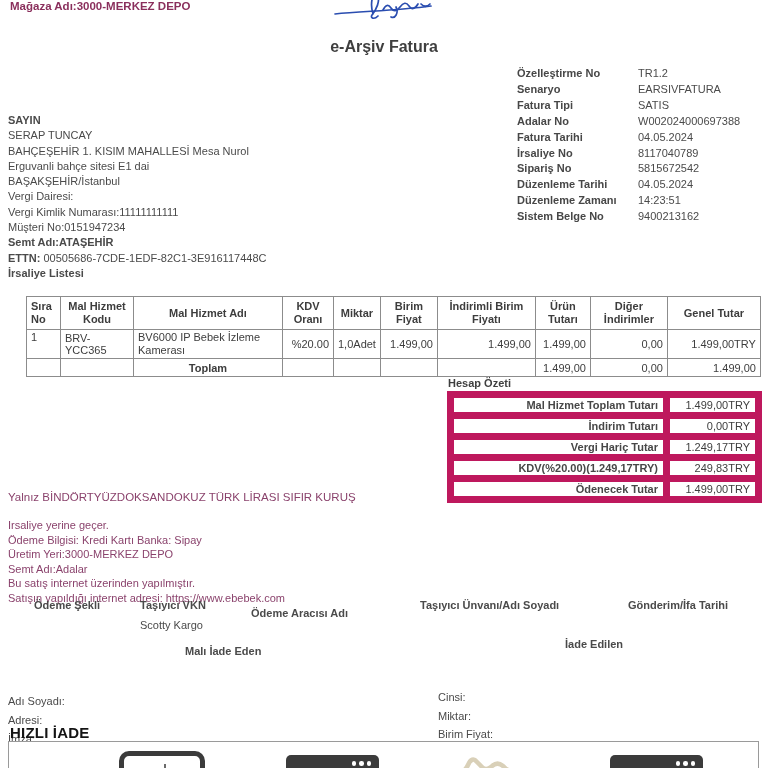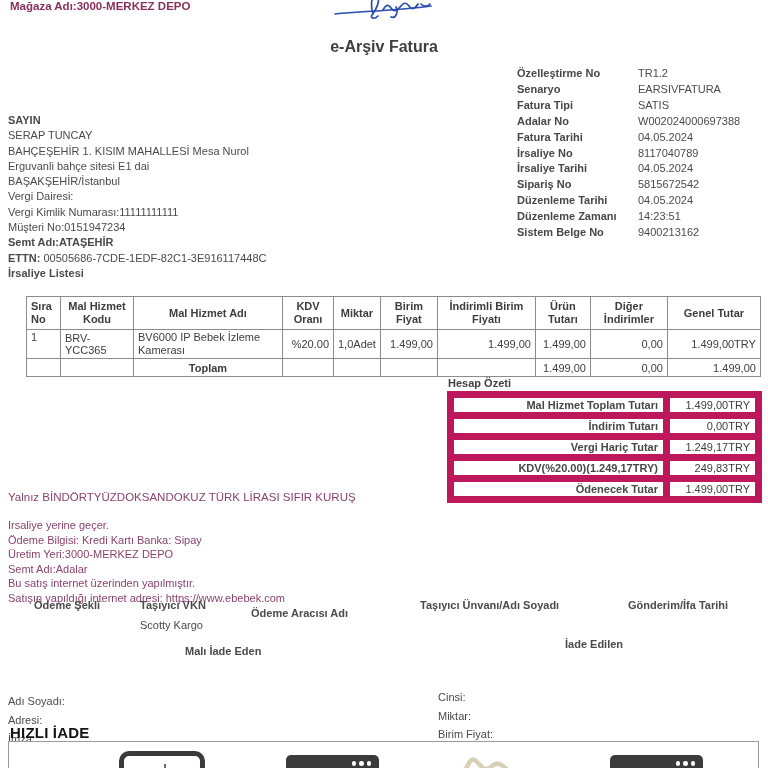--- a/index.html
+++ b/index.html
@@ -92,21 +92,20 @@
 
   <div class="abs doc-title">e-Arşiv Fatura</div>
 
   <div class="abs invoice-info">
     <div><span class="lab">Özelleştirme No</span><span class="val">TR1.2</span></div>
     <div><span class="lab">Senaryo</span><span class="val">EARSIVFATURA</span></div>
     <div><span class="lab">Fatura Tipi</span><span class="val">SATIS</span></div>
     <div><span class="lab">Adalar No</span><span class="val">W002024000697388</span></div>
     <div><span class="lab">Fatura Tarihi</span><span class="val">04.05.2024</span></div>
     <div><span class="lab">İrsaliye No</span><span class="val">8117040789</span></div>
-    <div><span class="lab">İrsaliye Tarihi</span><span class="val">04.05.2024</span></div>
     <div><span class="lab">Sipariş No</span><span class="val">5815672542</span></div>
     <div><span class="lab">Düzenleme Tarihi</span><span class="val">04.05.2024</span></div>
     <div><span class="lab">Düzenleme Zamanı</span><span class="val">14:23:51</span></div>
     <div><span class="lab">Sistem Belge No</span><span class="val">9400213162</span></div>
   </div>
 
   <div class="abs buyer">
     <div class="bold">SAYIN</div>
     <div>SERAP TUNCAY</div>
     <div>BAHÇEŞEHİR 1. KISIM MAHALLESİ Mesa Nurol</div>

